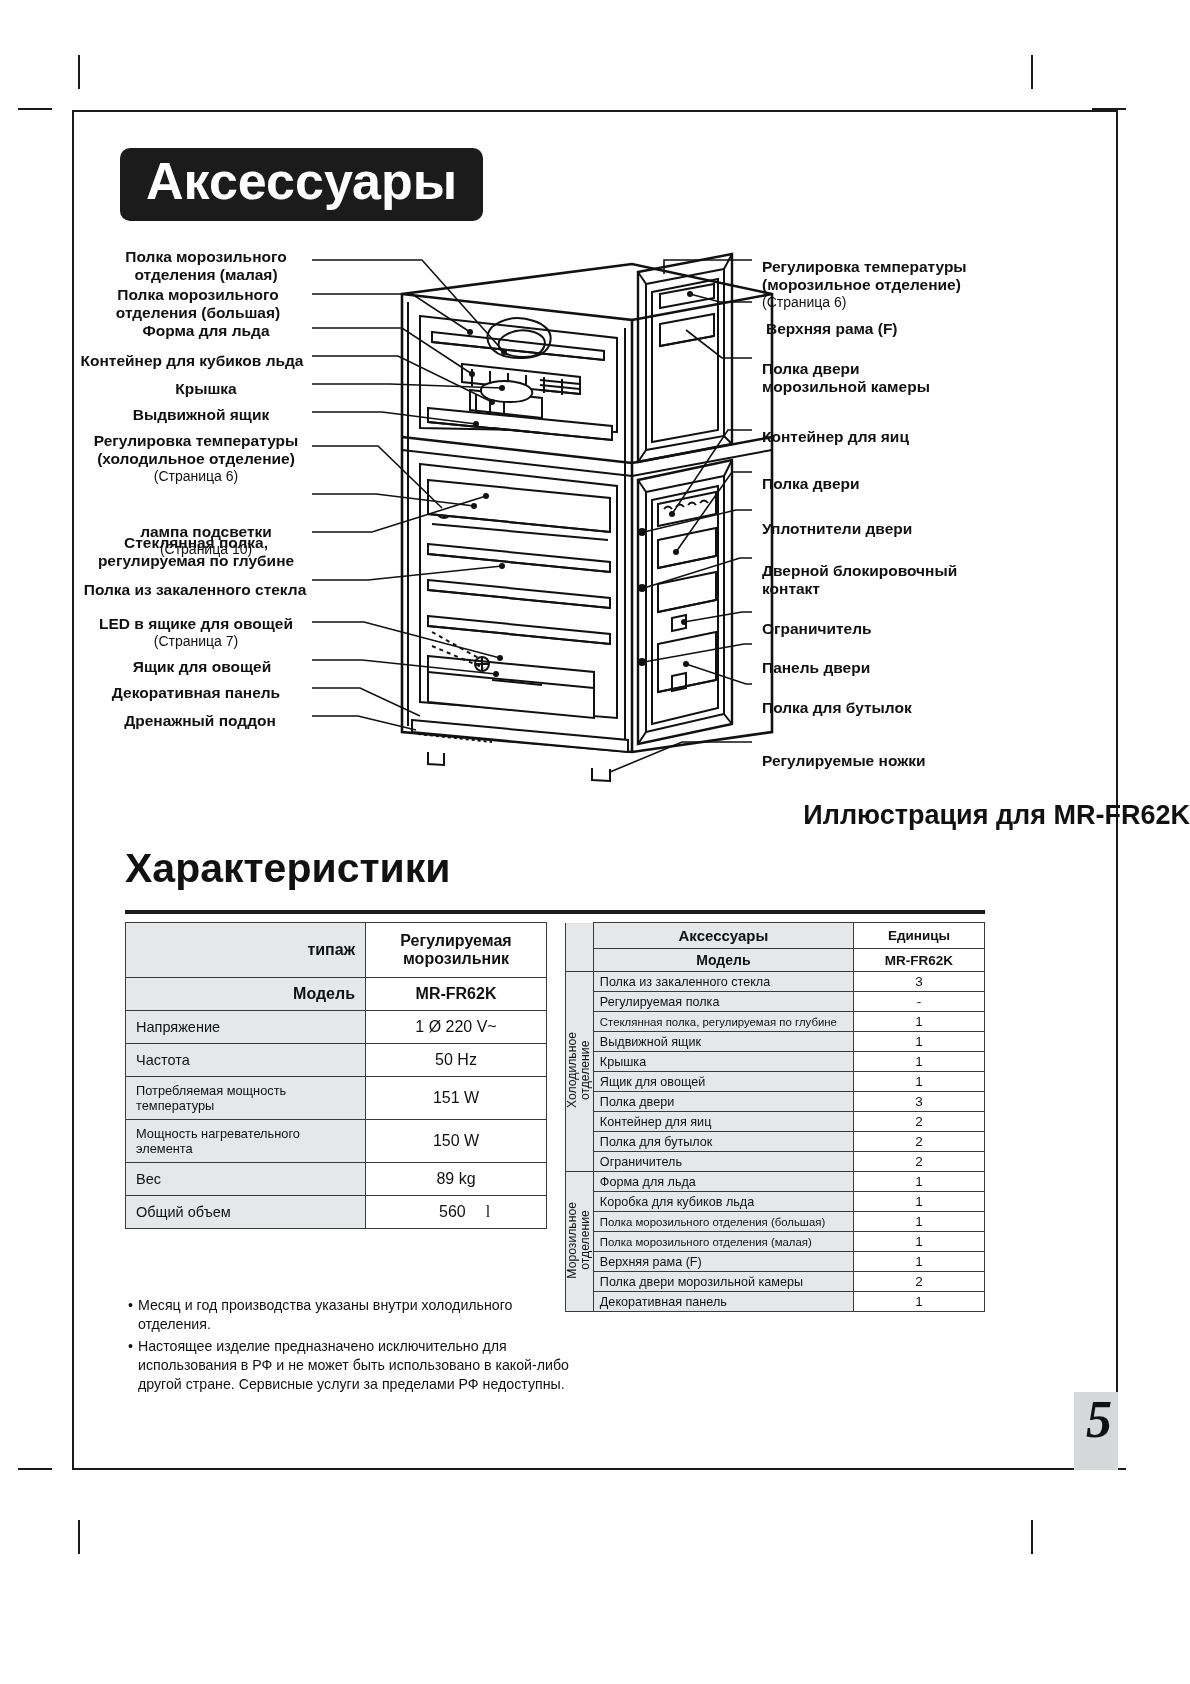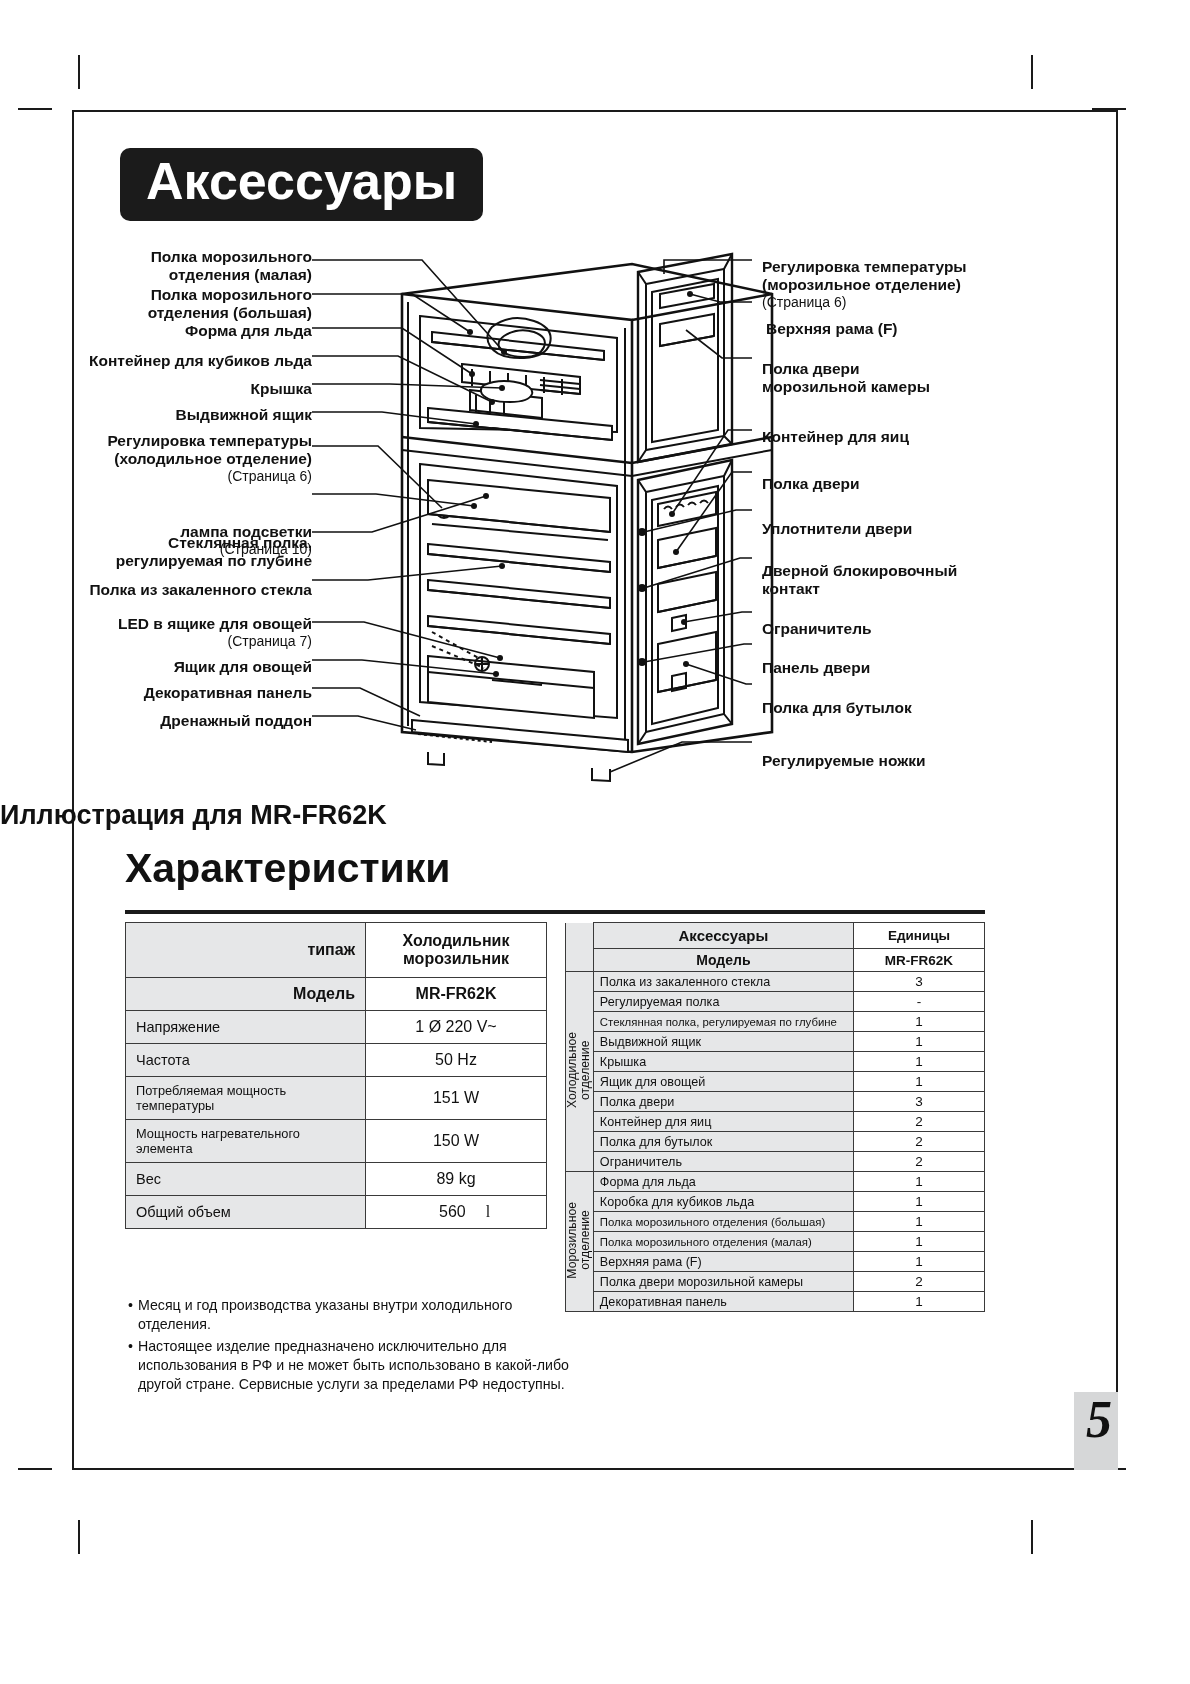--- a/index.html
+++ b/index.html
@@ -53,33 +53,33 @@
   .illus svg { display: block; }
 
   
   .label {
     position: absolute;
     font-size: 15.5px;
     font-weight: bold;
     line-height: 1.17;
     color: #111;
   }
-  .label.left  { text-align: right; }
+  .label.left  { text-align: center; }
   .label.right { text-align: left; }
   .label .sub {
     display: block;
     font-weight: normal;
     font-size: 14px;
   }
 
   
   .caption {
     position: absolute;
     left: 0; top: 800px; width: 1190px;
-    text-align: left;
+    text-align: right;
     font-size: 27px;
     font-weight: bold;
   }
 
   
   .section-heading {
     position: absolute;
     left: 125px; top: 845px;
     font-size: 41px;
     font-weight: bold;
@@ -432,21 +432,21 @@
 
 <div class="caption">Иллюстрация для MR-FR62K</div>
 
 <div class="section-heading">Характеристики</div>
 <div class="heading-rule"></div>
 
 <table class="spec-table">
   <tbody>
     <tr>
       <td class="k hdr tall">типаж</td>
-      <td class="v hdr tall" style="white-space:pre-line">Холодильник
+      <td class="v hdr tall" style="white-space:pre-line">Регулируемая
 морозильник</td>
     </tr>
     <tr>
       <td class="k hdr">Модель</td>
       <td class="v hdr">MR-FR62K</td>
     </tr>
     <tr>
       <td class="k">Напряжение</td>
       <td class="v">1 Ø  220 V~</td>
     </tr>

